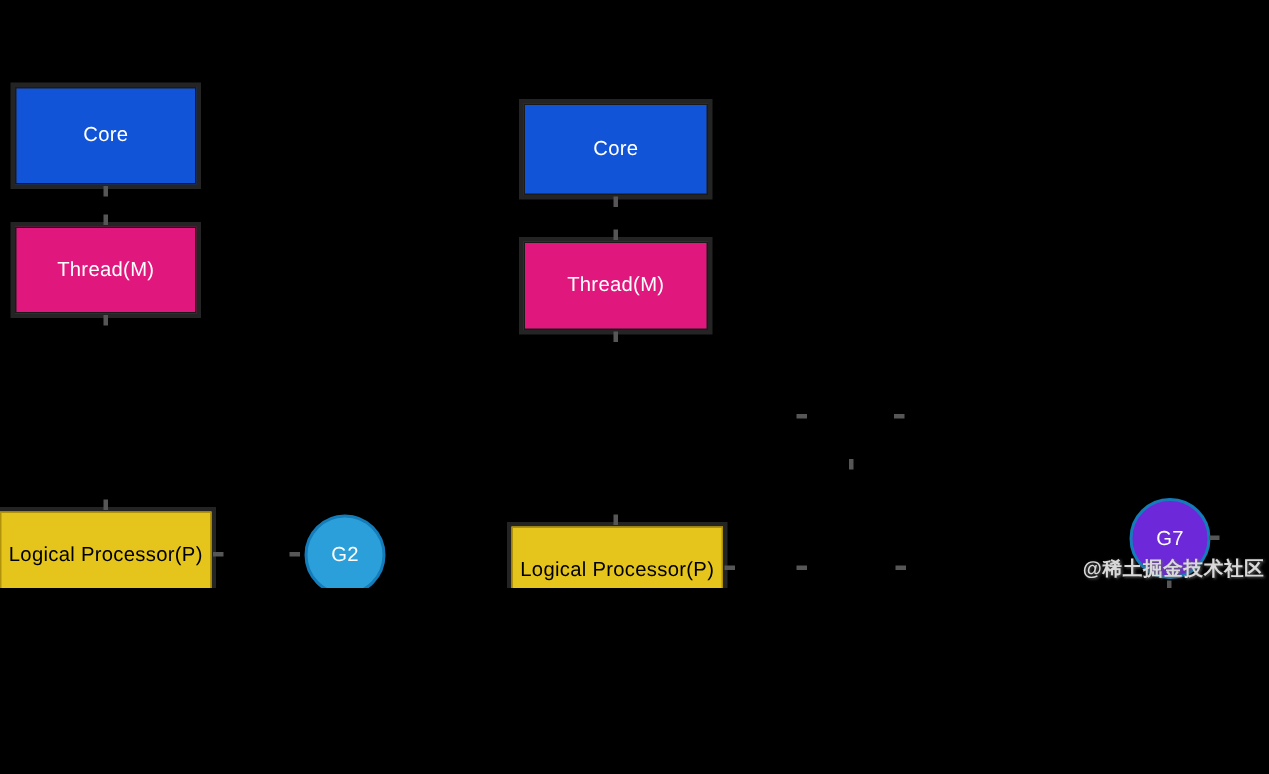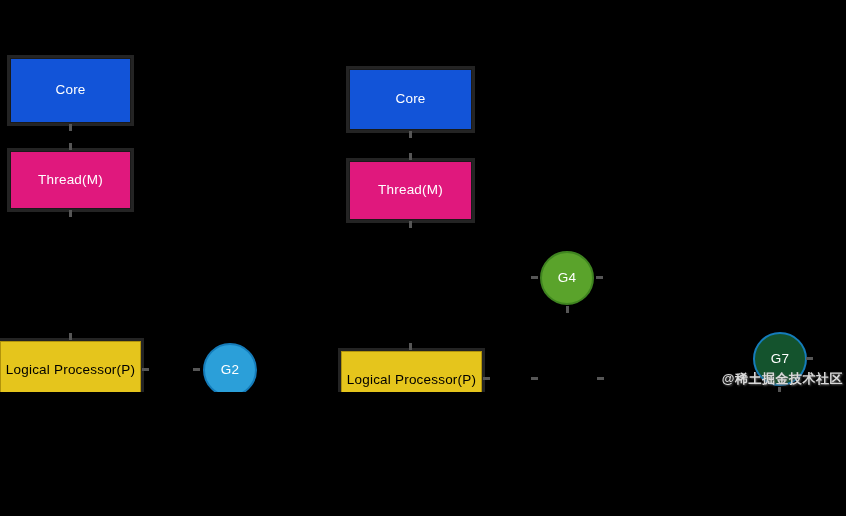--- a/index.html
+++ b/index.html
@@ -45,25 +45,24 @@
   <div class="node circle" style="left: 203px; top: 343px; background: rgb(43, 159, 217); color: rgb(255, 255, 255); border-color: rgb(21, 124, 186);">G2</div>
 
   <div class="node circle" style="left: 201px; top: 421px; background: rgb(43, 159, 217); color: rgb(255, 255, 255); border-color: rgb(21, 124, 186);">G3</div>
 
   <div class="node rect" style="left: 349px; top: 69px; width: 123px; height: 61px; background: rgb(18, 84, 216); color: rgb(255, 255, 255);">Core</div>
 
   <div class="node rect" style="left: 349px; top: 161px; width: 123px; height: 59px; background: rgb(224, 24, 125); color: rgb(255, 255, 255);">Thread(M)</div>
 
   <div class="node rect" style="left: 341px; top: 351px; width: 141px; height: 58px; background: rgb(229, 197, 28); color: rgb(0, 0, 0); border-color: rgb(177, 147, 11);">Logical Processor(P)</div>
 
-  <div class="node circle" style="left: 540px; top: 251px; background: rgb(90, 163, 43); color: rgb(255, 255, 255); border-color: rgb(63, 132, 32);">G4</div>
 
 
 
-  <div class="node circle" style="left: 753px; top: 332px; background: #14532d; color: rgb(255, 255, 255); border-color: rgb(21, 124, 186);">G7</div>
+  <div class="node circle" style="left: 753px; top: 332px; background: #6d28d9; color: rgb(255, 255, 255); border-color: rgb(21, 124, 186);">G7</div>
 
 
   <div class="stub v" style="left:69px;top:124px;"></div>
   <div class="stub v" style="left:69px;top:143px;"></div>
   <div class="stub v" style="left:69px;top:210px;"></div>
   <div class="stub v" style="left:69px;top:333px;"></div>
   <div class="stub v" style="left:409px;top:131px;"></div>
   <div class="stub v" style="left:409px;top:153px;"></div>
   <div class="stub v" style="left:409px;top:221px;"></div>
   <div class="stub v" style="left:409px;top:343px;"></div>

